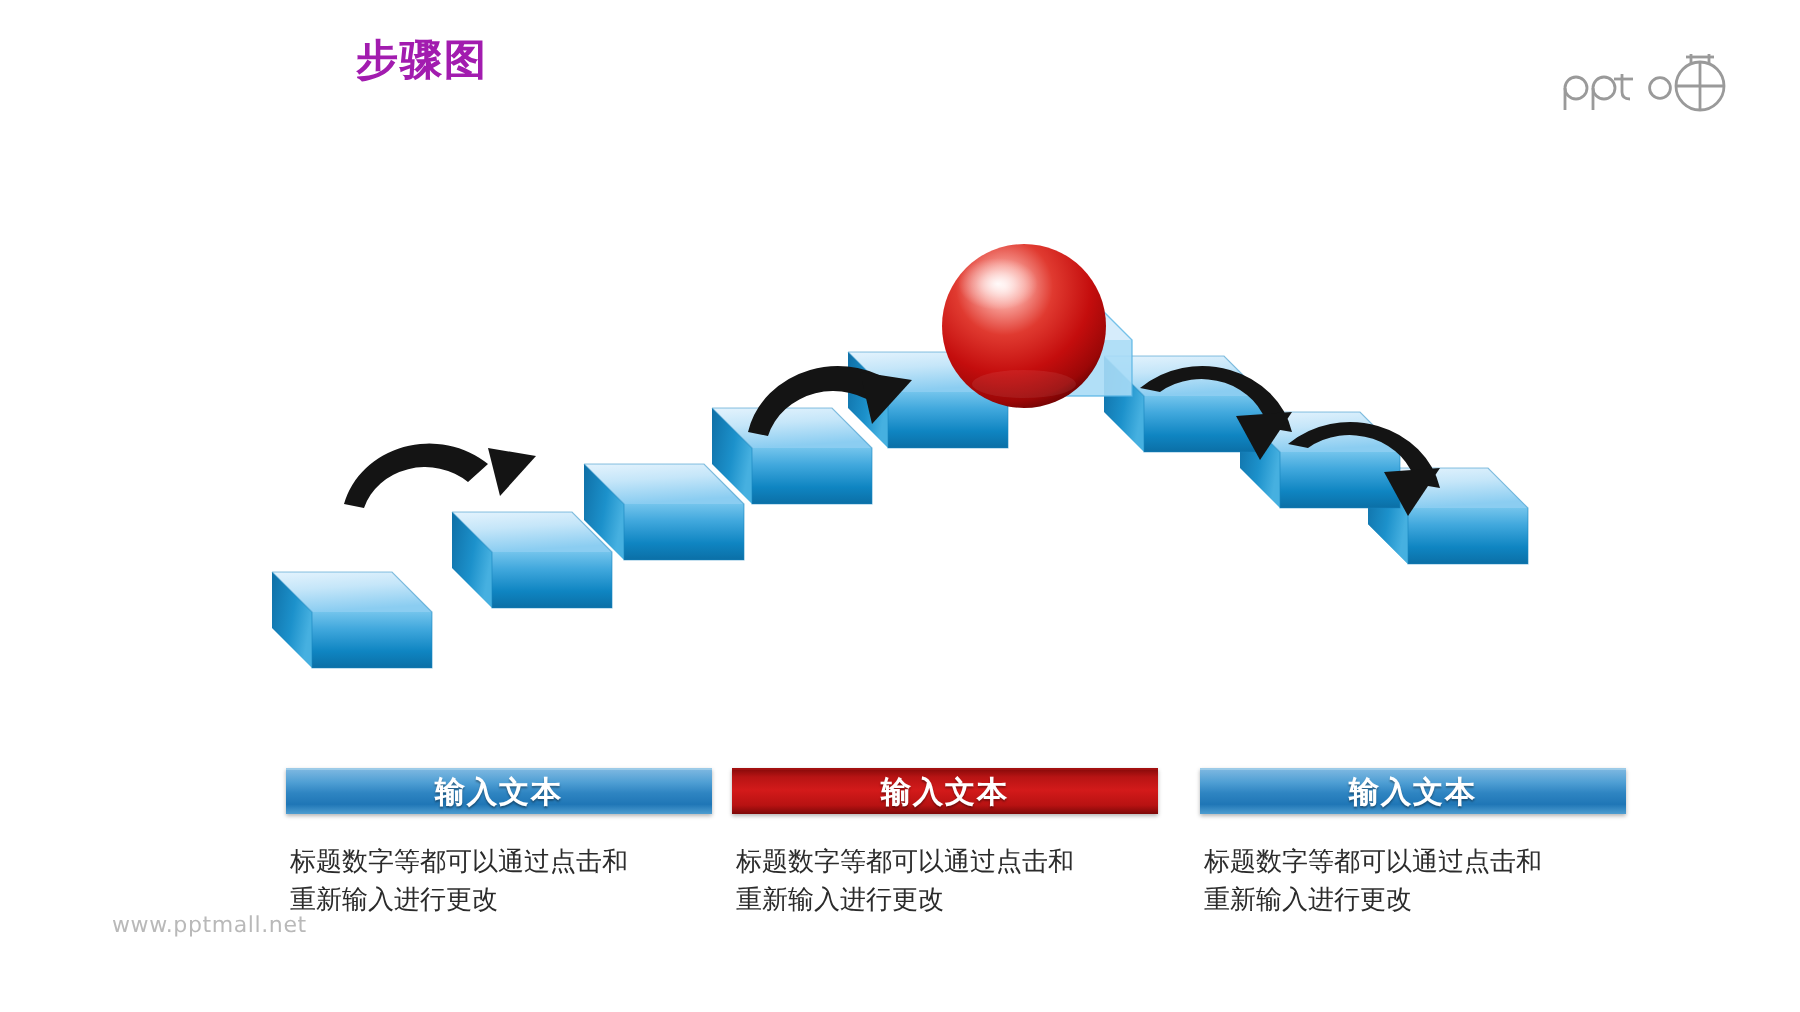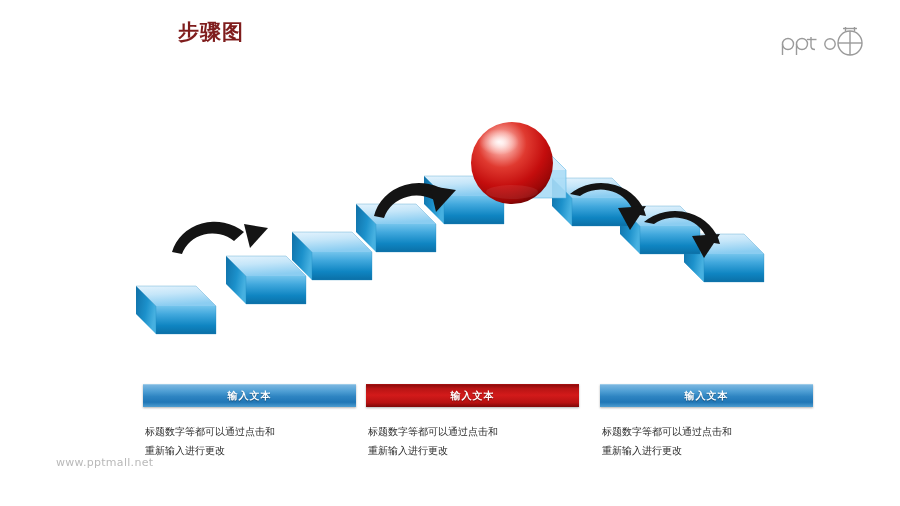--- a/index.html
+++ b/index.html
@@ -16,23 +16,24 @@
     font-family: "DejaVu Sans", "Liberation Sans", sans-serif;
   }
 
   
   #page-title {
     position: absolute;
     left: 178px;
     top: 22px;
     font-size: 21px;
     font-weight: bold;
-    color: #7f1d1d;
+    color: #a21caf;
     letter-spacing: 1px;
     line-height: 1;
+    font-family: Liberation Mono, monospace;
   }
 
   #brand-logo {
     position: absolute;
     right: 28px;
     top: 22px;
     width: 92px;
     height: 38px;
   }
 
@@ -60,40 +61,40 @@
   }
   .card.c0 { left: 143px; }
   .card.c1 { left: 366px; }
   .card.c2 { left: 600px; }
 
   .card-bar {
     height: 22px;
     line-height: 22px;
     text-align: center;
     color: #ffffff;
-    font-size: 10px;
+    font-size: 15px;
     font-weight: bold;
     letter-spacing: 1px;
     box-shadow: 0 1px 2px rgba(0,0,0,0.30);
     text-shadow: 0 1px 1px rgba(0,0,0,0.35);
   }
   .card-bar.blue {
     background: linear-gradient(to bottom,
       #7ab6e0 0%, #4f9fd4 28%, #2f85c2 52%, #1f76b6 78%, #4e9dd0 100%);
     border-top: 1px solid #9ccbe8;
   }
   .card-bar.red {
     background: linear-gradient(to bottom,
       #8e0b0b 0%, #b81414 16%, #d31a1a 46%, #b81212 80%, #7d0808 100%);
     border-top: 1px solid #a31010;
   }
 
   .card-body {
     margin-top: 15px;
-    font-size: 10px;
+    font-size: 13px;
     color: #2b2b2b;
     line-height: 19px;
     padding-left: 2px;
   }
   .card-body span { display: block; white-space: nowrap; }
 
   
   #footer-url {
     position: absolute;
     left: 56px;

